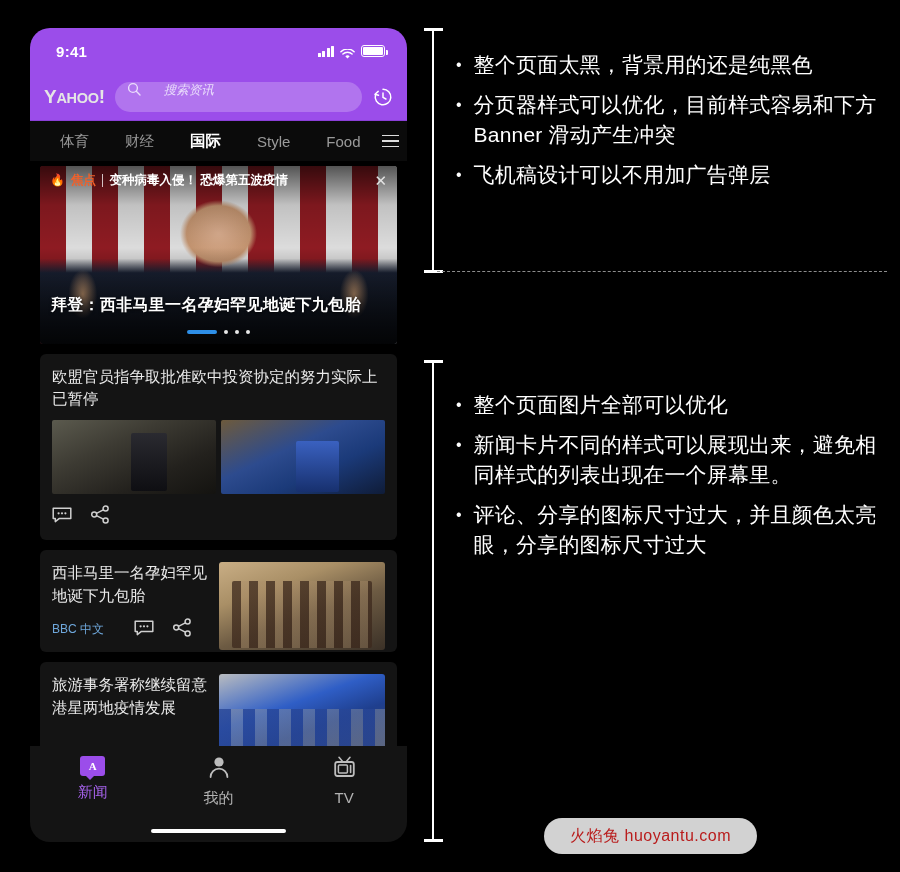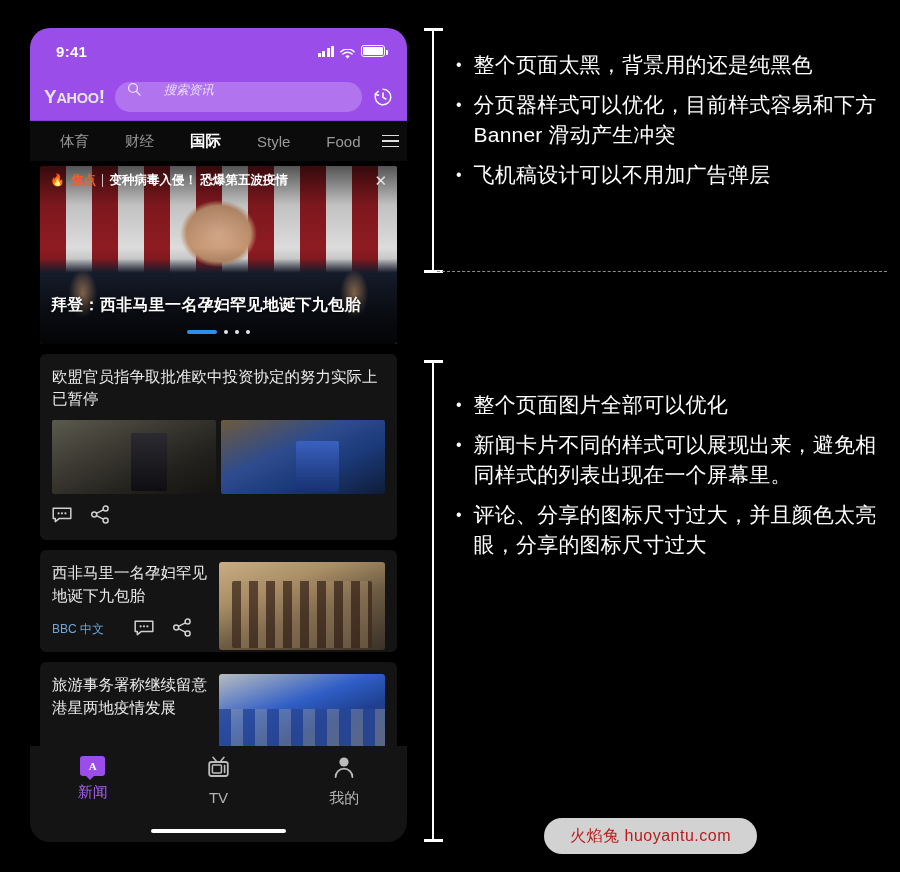--- a/index.html
+++ b/index.html
@@ -310,38 +310,38 @@
 
     </div>
 
     <div class="tabbar">
       <div class="navitem">
         <span class="news-ico">A</span>
         <span class="navlabel act">新闻</span>
       </div>
       <div class="navitem">
         <span>
+          <svg width="24" height="22" viewBox="0 0 24 22">
+            <circle cx="12" cy="6" r="4.6" fill="#bdbdbd"></circle>
+            <path d="M3.6 21a8.4 8.4 0 0 1 16.8 0" stroke="#bdbdbd" stroke-width="1.8" fill="none" stroke-linecap="round"></path>
+          </svg>
+        </span>
+        <span class="navlabel">我的</span>
+      </div>
+      <div class="navitem">
+        <span>
           <svg width="25" height="22" viewBox="0 0 25 22">
             <path d="M7 1.3 11 6M18 1.3 14 6" stroke="#bdbdbd" stroke-width="1.6" fill="none" stroke-linecap="round"></path>
             <rect x="3.2" y="6" width="18.6" height="14" rx="2.2" stroke="#bdbdbd" stroke-width="1.8" fill="none"></rect>
             <rect x="6.4" y="9" width="9" height="8" rx="1" stroke="#bdbdbd" stroke-width="1.5" fill="none"></rect>
             <line x1="18.6" y1="9.6" x2="18.6" y2="16.4" stroke="#bdbdbd" stroke-width="1.6" stroke-linecap="round"></line>
           </svg>
         </span>
         <span class="navlabel">TV</span>
       </div>
-      <div class="navitem">
-        <span>
-          <svg width="24" height="22" viewBox="0 0 24 22">
-            <circle cx="12" cy="6" r="4.6" fill="#bdbdbd"></circle>
-            <path d="M3.6 21a8.4 8.4 0 0 1 16.8 0" stroke="#bdbdbd" stroke-width="1.8" fill="none" stroke-linecap="round"></path>
-          </svg>
-        </span>
-        <span class="navlabel">我的</span>
-      </div>
     </div>
     <div class="homeind">
         <i></i>
       </div>
   </div>
 
   <div class="bracket" style="left:424px; top:28px; height:245px;">
     <span class="cap t"></span>
     <span class="vl"></span>
     <span class="cap b"></span>

